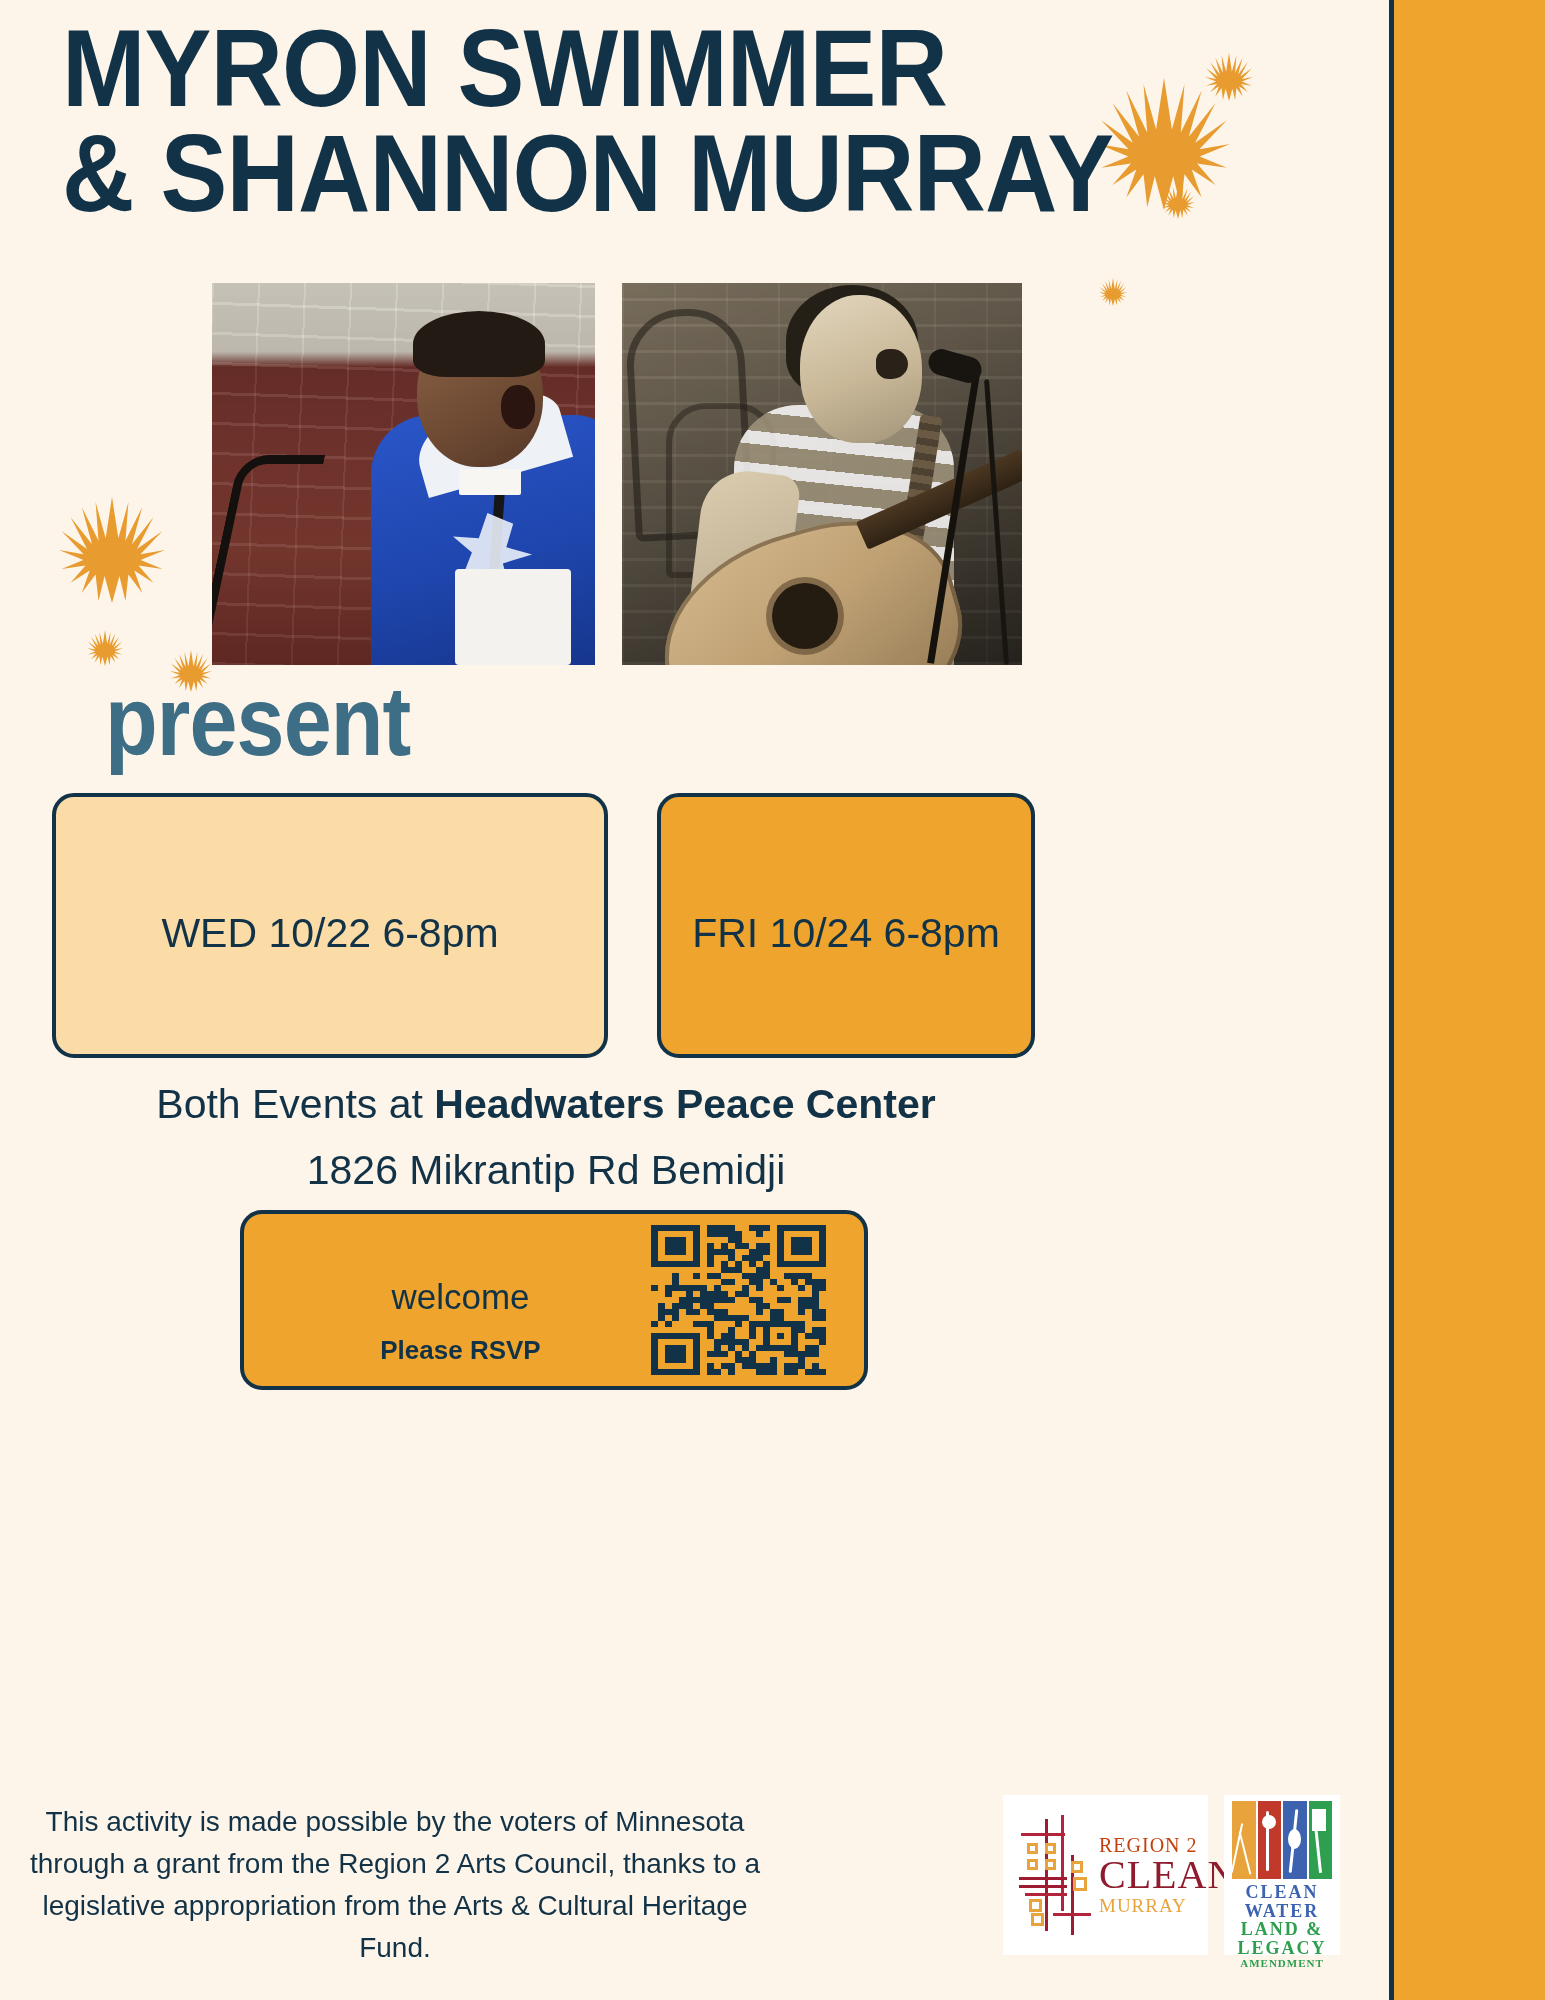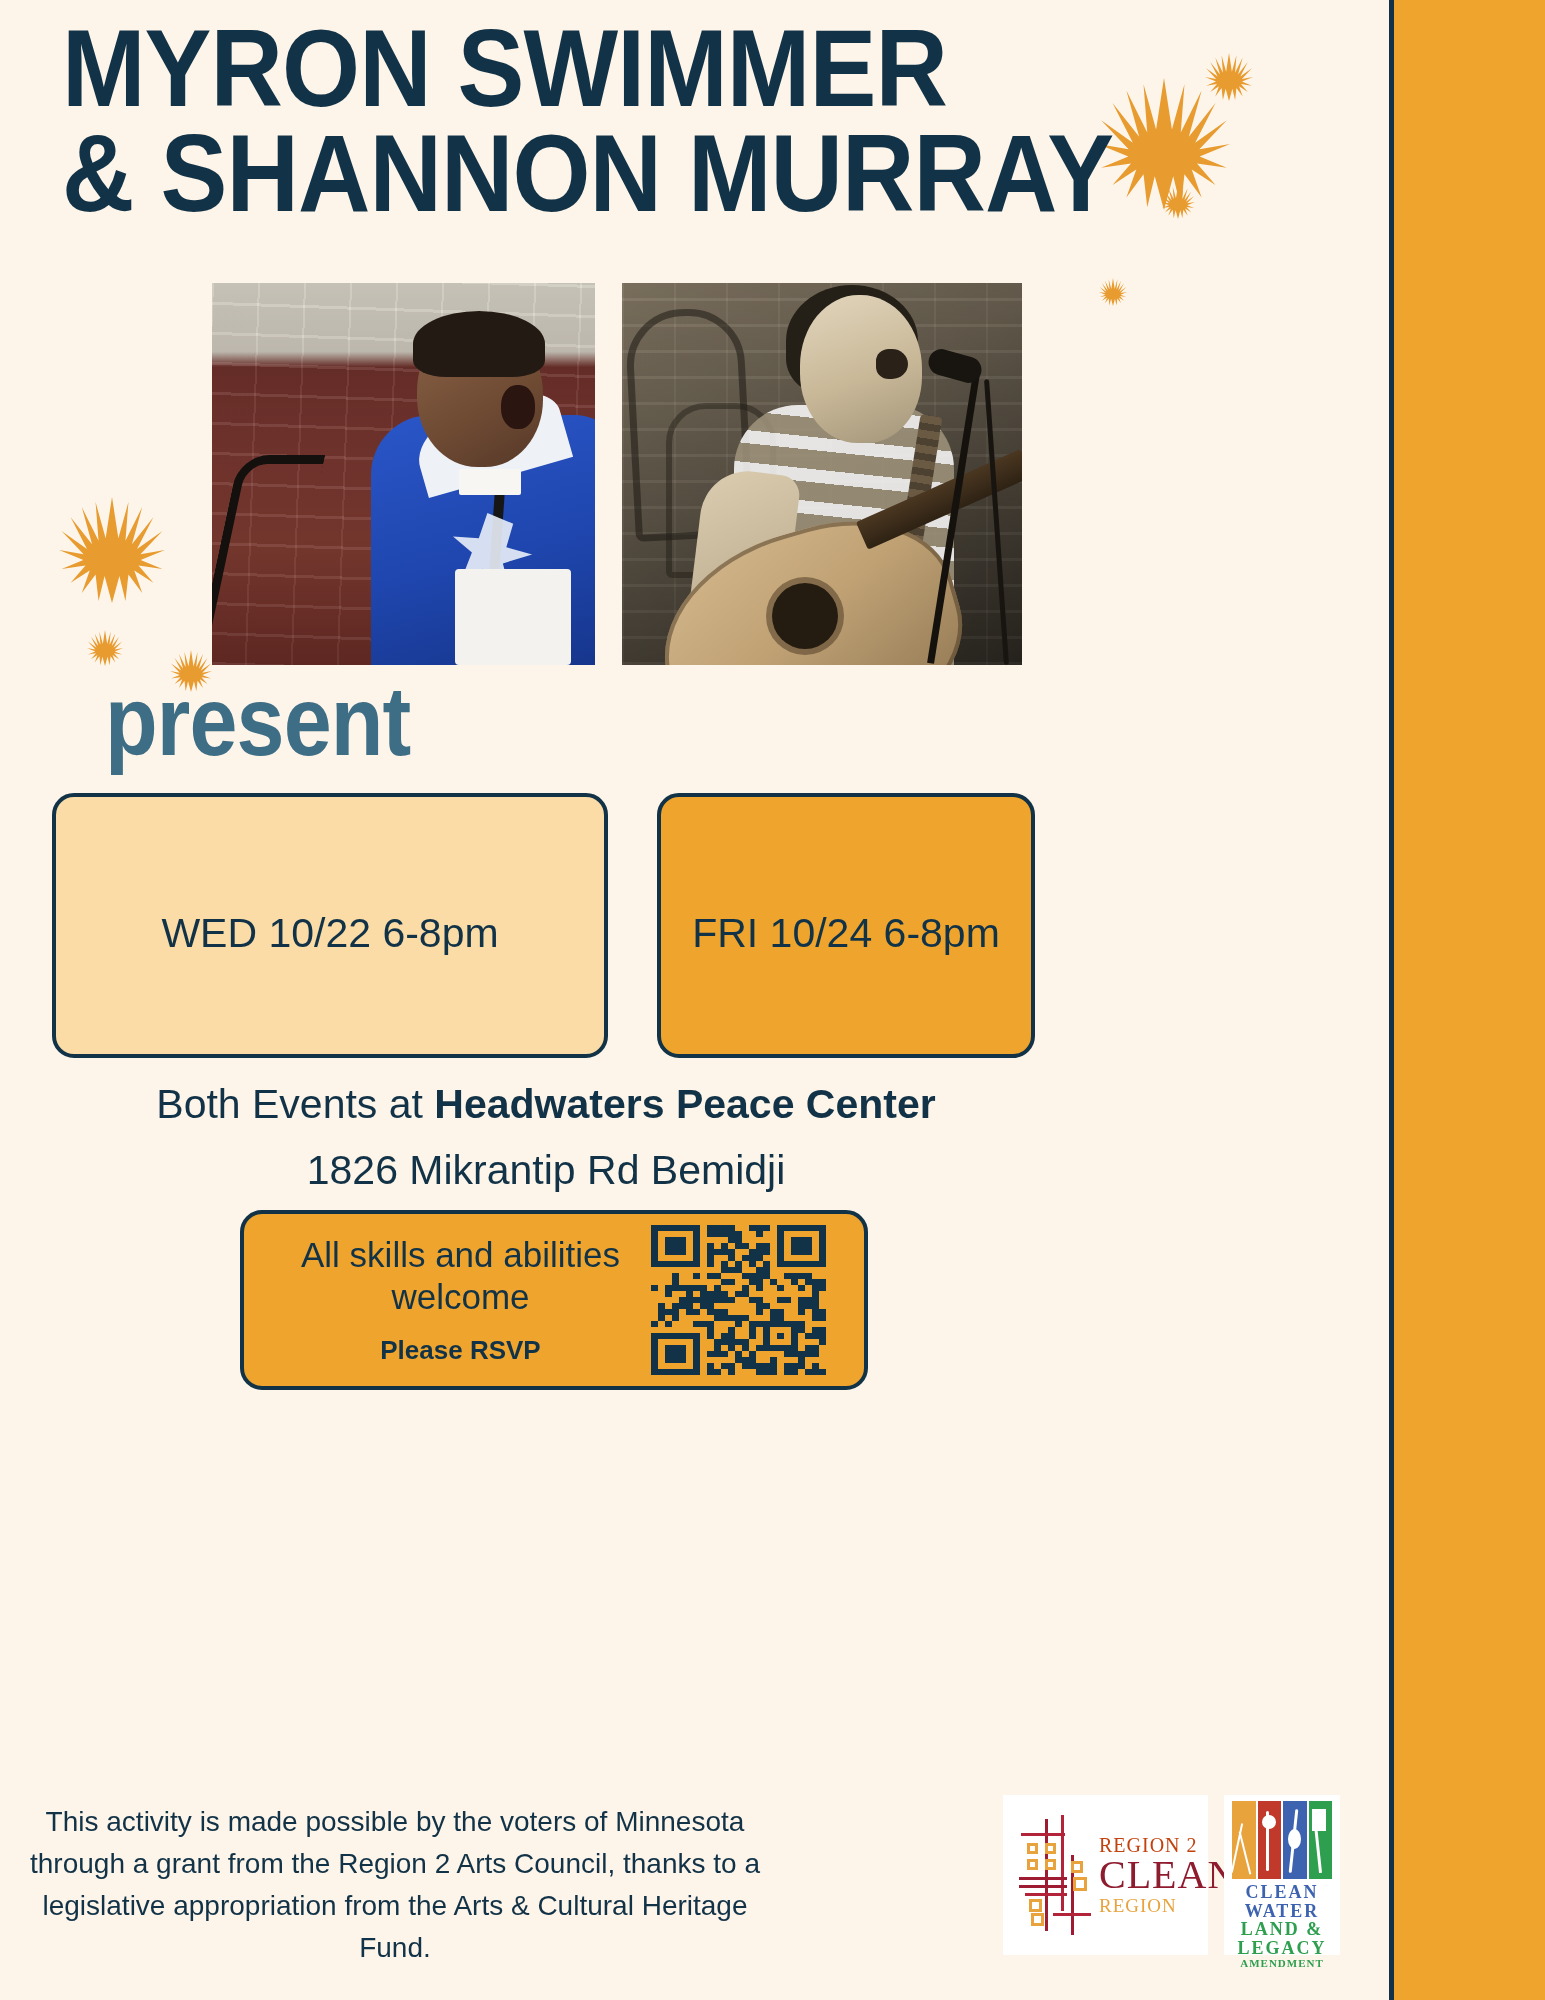--- a/index.html
+++ b/index.html
@@ -432,21 +432,21 @@
   </div>
 
   <div class="venue">
     <span>Both Events at </span><strong>Headwaters Peace Center</strong>
   </div>
   <div class="address">1826 Mikrantip Rd Bemidji</div>
 
   <div id="card-rsvp">
     <div class="rsvp-text">
       <div class="rsvp-welcome">
-        <span>All skills and abilities</span><br>
+        <br>
         <span>welcome</span>
       </div>
       <div class="rsvp-please">Please RSVP</div>
     </div>
     <div class="qr" id="qr-code">
         <i class="on"></i>
         <i class="on"></i>
         <i class="on"></i>
         <i class="on"></i>
         <i class="on"></i>
@@ -1090,21 +1090,21 @@
       <span class="r2-sq r2-s3"></span>
         <span class="r2-sq r2-s4"></span>
       <span class="r2-sq r2-s5"></span>
         <span class="r2-sq r2-s6"></span>
       <span class="r2-sq r2-s7"></span>
         <span class="r2-sq r2-s8"></span>
     </div>
     <div class="r2-words">
       <div class="r2-region">REGION 2</div>
       <div class="r2-arts">CLEAN</div>
-      <div class="r2-council">REGION</div>
+      <div class="r2-council">MURRAY</div>
     </div>
   </div>
 
   <div class="logo-cwl">
     <div class="cwl-panels">
       <div class="cwl-p1"></div>
         <div class="cwl-p2"></div>
         <div class="cwl-p3"></div>
         <div class="cwl-p4"></div>
     </div>

